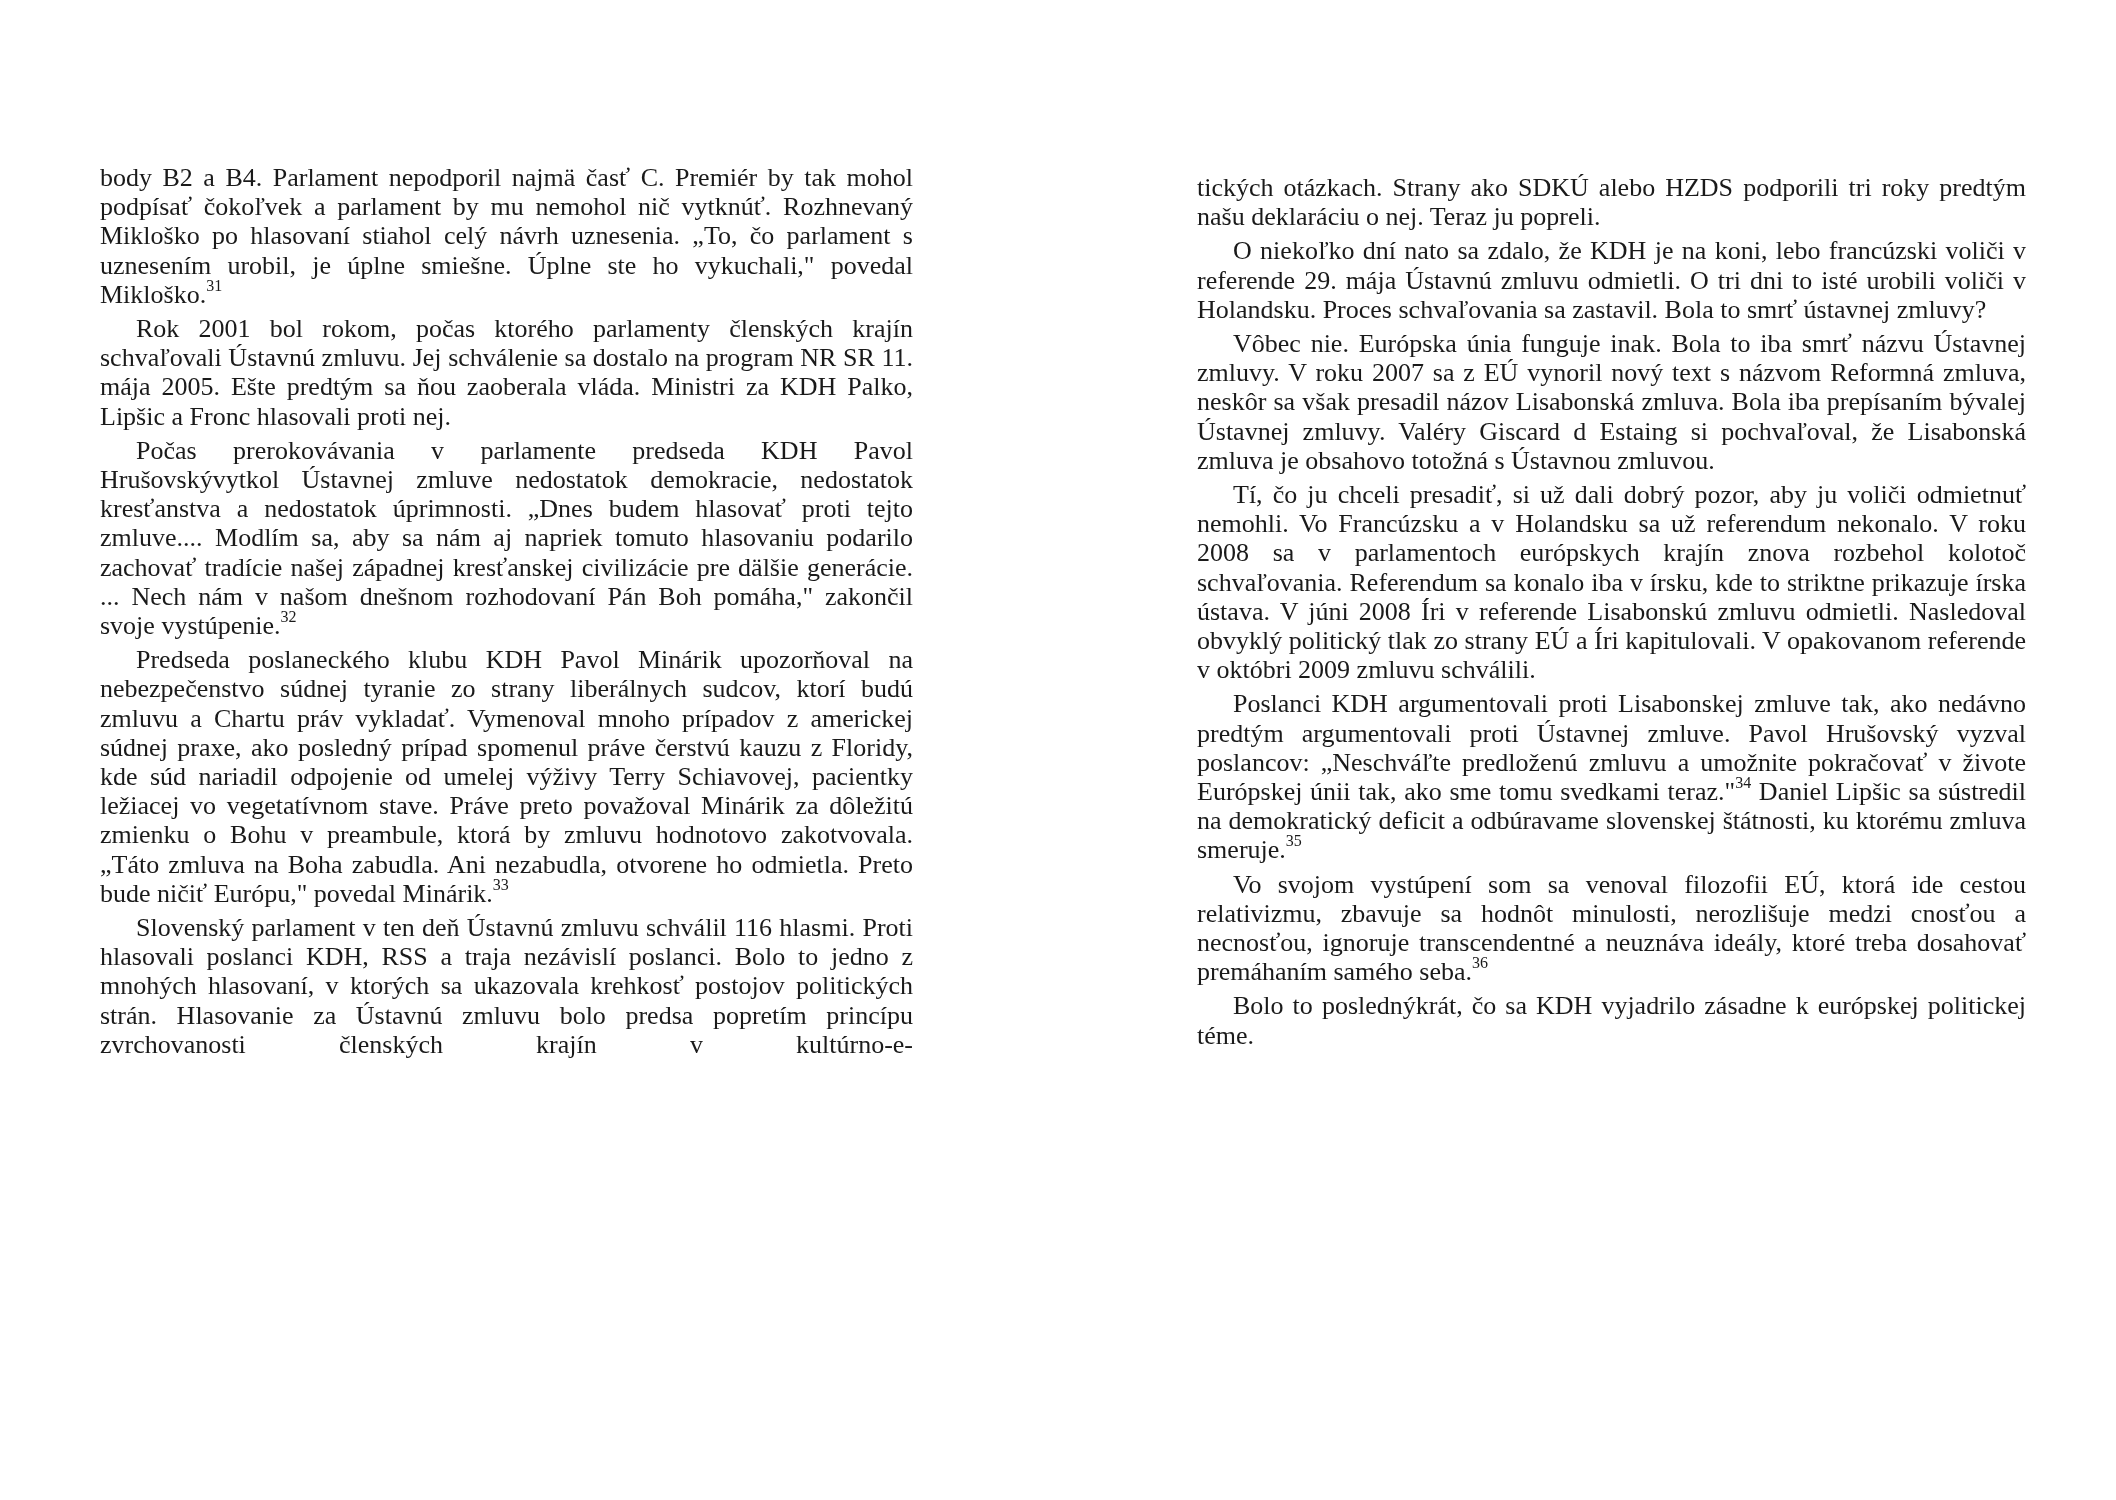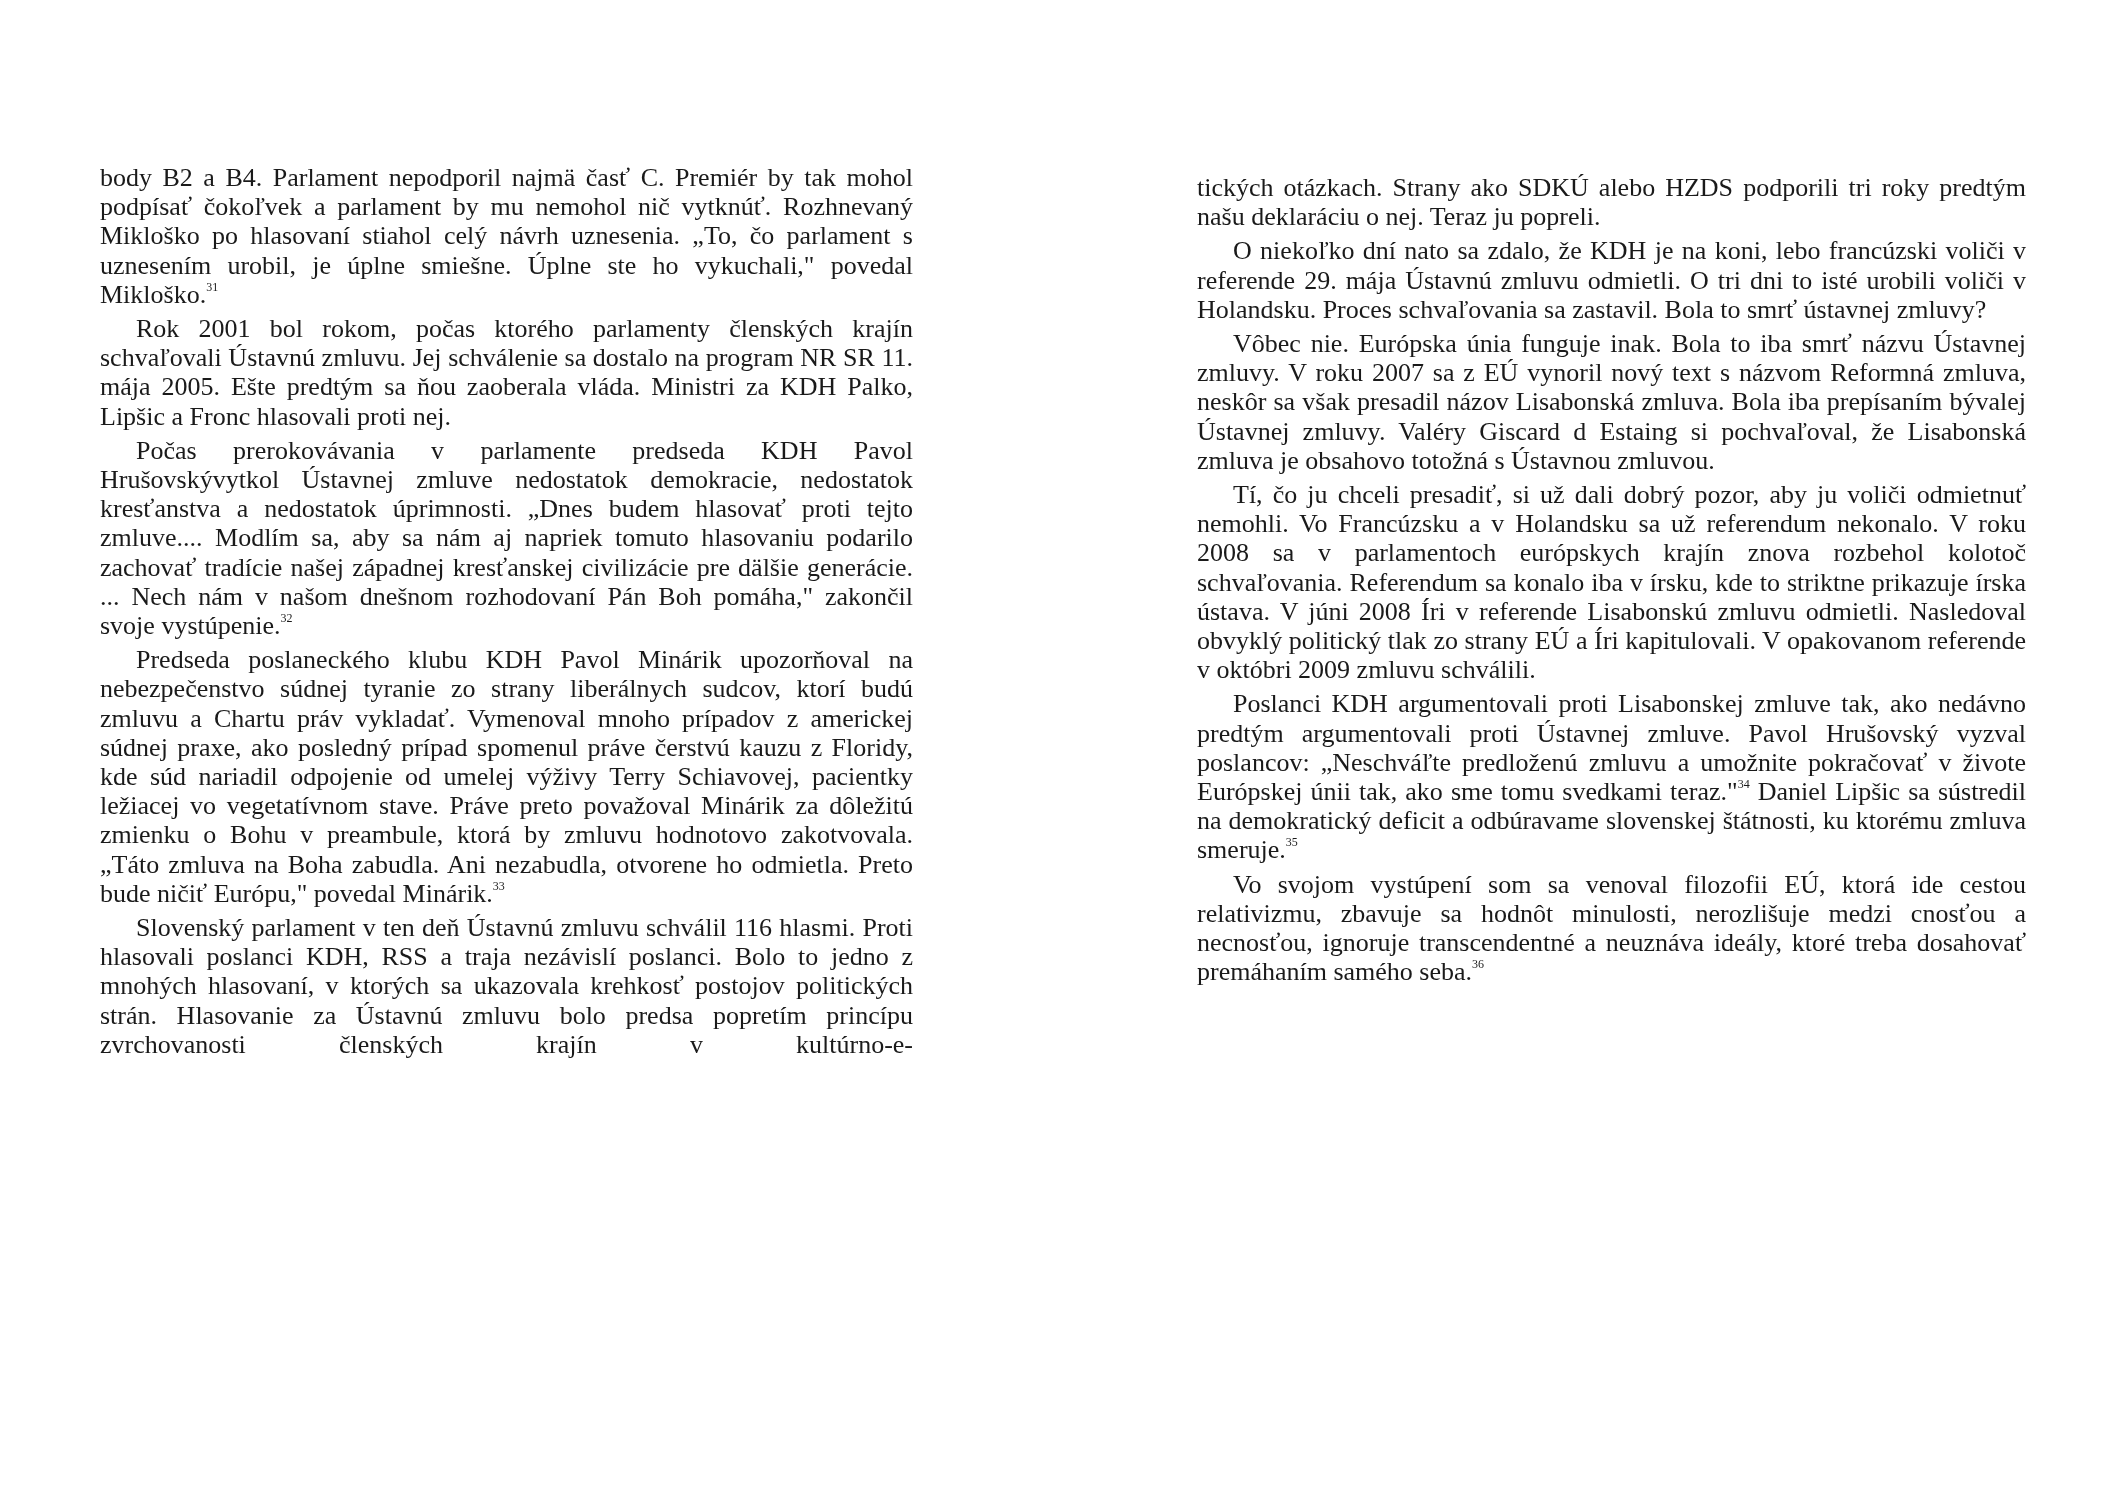--- a/index.html
+++ b/index.html
@@ -40,21 +40,21 @@
     margin: 0 0 5px 0;
     text-indent: 0;
   }
   .para.indent {
     text-indent: 36px;
   }
   .para.cont {
     text-indent: 0;
   }
   .fn {
-    font-size: 12px;
+    font-size: 16px;
     vertical-align: 12px;
     line-height: 0;
   }
 </style>
 </head>
 <body>
 
 <div class="spread">
 
   <div class="page page-left">
@@ -65,15 +65,16 @@
     <p class="para indent" style="text-align-last: justify;"><span>Slovenský parlament v ten deň Ústavnú zmluvu schválil 116 hlasmi. Proti hlasovali poslanci KDH, RSS a traja nezávislí poslanci. Bolo to jedno z mnohých hlasovaní, v ktorých sa ukazovala krehkosť postojov politických strán. Hlasovanie za Ústavnú zmluvu bolo predsa popretím princípu zvrchovanosti členských krajín v kultúrno-e-</span></p>
   </div>
 
   <div class="page page-right">
     <p class="para cont"><span>tických otázkach. Strany ako SDKÚ alebo HZDS podporili tri roky predtým našu deklaráciu o nej. Teraz ju popreli.</span></p>
     <p class="para indent"><span>O niekoľko dní nato sa zdalo, že KDH je na koni, lebo francúzski voliči v referende 29. mája Ústavnú zmluvu odmietli. O tri dni to isté urobili voliči v Holandsku. Proces schvaľovania sa zastavil. Bola to smrť ústavnej zmluvy?</span></p>
     <p class="para indent"><span>Vôbec nie. Európska únia funguje inak. Bola to iba smrť názvu Ústavnej zmluvy. V roku 2007 sa z EÚ vynoril nový text s názvom Reformná zmluva, neskôr sa však presadil názov Lisabonská zmluva. Bola iba prepísaním bývalej Ústavnej zmluvy. Valéry Giscard d Estaing si pochvaľoval, že Lisabonská zmluva je obsahovo totožná s Ústavnou zmluvou.</span></p>
     <p class="para indent"><span>Tí, čo ju chceli presadiť, si už dali dobrý pozor, aby ju voliči odmietnuť nemohli. Vo Francúzsku a v Holandsku sa už referendum nekonalo. V roku 2008 sa v parlamentoch európskych krajín znova rozbehol kolotoč schvaľovania. Referendum sa konalo iba v írsku, kde to striktne prikazuje írska ústava. V júni 2008 Íri v referende Lisabonskú zmluvu odmietli. Nasledoval obvyklý politický tlak zo strany EÚ a Íri kapitulovali. V opakovanom referende v októbri 2009 zmluvu schválili.</span></p>
     <p class="para indent"><span>Poslanci KDH argumentovali proti Lisabonskej zmluve tak, ako nedávno predtým argumentovali proti Ústavnej zmluve. Pavol Hrušovský vyzval poslancov: „Neschváľte predloženú zmluvu a umožnite pokračovať v živote Európskej únii tak, ako sme tomu svedkami teraz."</span><sup class="fn">34</sup><span> Daniel Lipšic sa sústredil na demokratický deficit a odbúravame slovenskej štátnosti, ku ktorému zmluva smeruje.</span><sup class="fn">35</sup></p>
     <p class="para indent"><span>Vo svojom vystúpení som sa venoval filozofii EÚ, ktorá ide cestou relativizmu, zbavuje sa hodnôt minulosti, nerozlišuje medzi cnosťou a necnosťou, ignoruje transcendentné a neuznáva ideály, ktoré treba dosahovať premáhaním samého seba.</span><sup class="fn">36</sup></p>
+    <p class="para indent"><span>Bolo to poslednýkrát, čo sa KDH vyjadrilo zásadne k európskej politickej téme.</span></p>
   </div>
 
 </div>
 
 </body></html>

